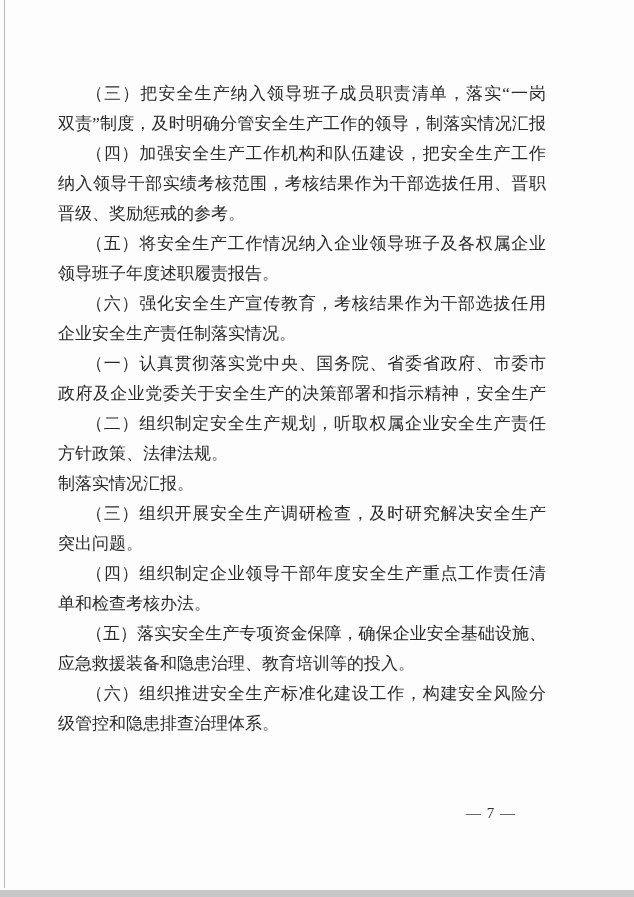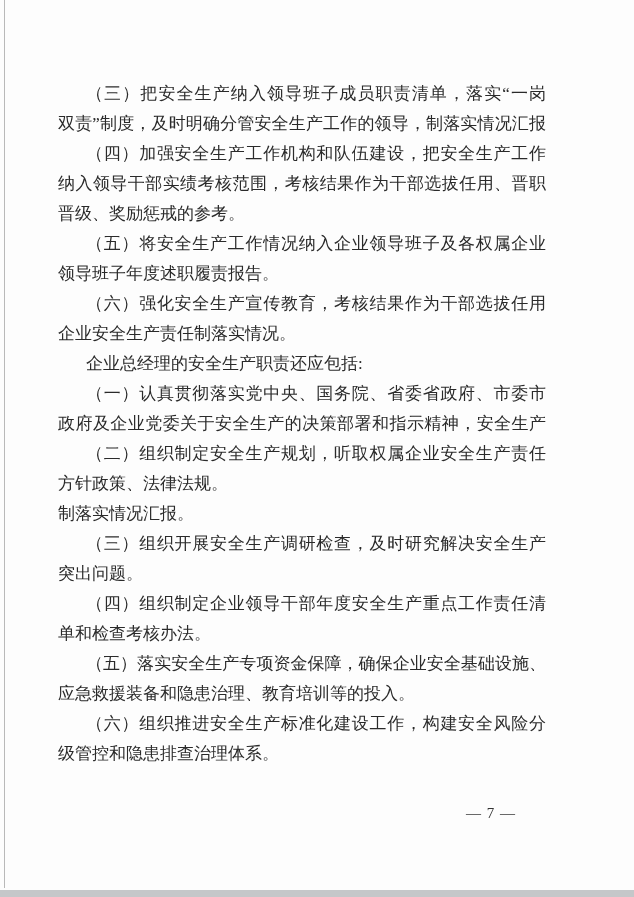--- a/index.html
+++ b/index.html
@@ -69,21 +69,20 @@
   <div class="content">
     <div class="line indent justify">（三）把安全生产纳入领导班子成员职责清单，落实“一岗</div>
     <div class="line justify">双责”制度，及时明确分管安全生产工作的领导，制落实情况汇报</div>
     <div class="line indent justify">（四）加强安全生产工作机构和队伍建设，把安全生产工作</div>
     <div class="line justify">纳入领导干部实绩考核范围，考核结果作为干部选拔任用、晋职</div>
     <div class="line">晋级、奖励惩戒的参考。</div>
     <div class="line indent justify">（五）将安全生产工作情况纳入企业领导班子及各权属企业</div>
     <div class="line">领导班子年度述职履责报告。</div>
     <div class="line indent justify">（六）强化安全生产宣传教育，考核结果作为干部选拔任用</div>
     <div class="line">企业安全生产责任制落实情况。</div>
-    <div class="line indent">企业总经理的安全生产职责还应包括:</div>
     <div class="line indent justify">（一）认真贯彻落实党中央、国务院、省委省政府、市委市</div>
     <div class="line justify">政府及企业党委关于安全生产的决策部署和指示精神，安全生产</div>
     <div class="line indent justify">（二）组织制定安全生产规划，听取权属企业安全生产责任</div>
     <div class="line">方针政策、法律法规。</div>
     <div class="line">制落实情况汇报。</div>
     <div class="line indent justify">（三）组织开展安全生产调研检查，及时研究解决安全生产</div>
     <div class="line">突出问题。</div>
     <div class="line indent justify">（四）组织制定企业领导干部年度安全生产重点工作责任清</div>
     <div class="line">单和检查考核办法。</div>
     <div class="line indent justify">（五）落实安全生产专项资金保障，确保企业安全基础设施、</div>

